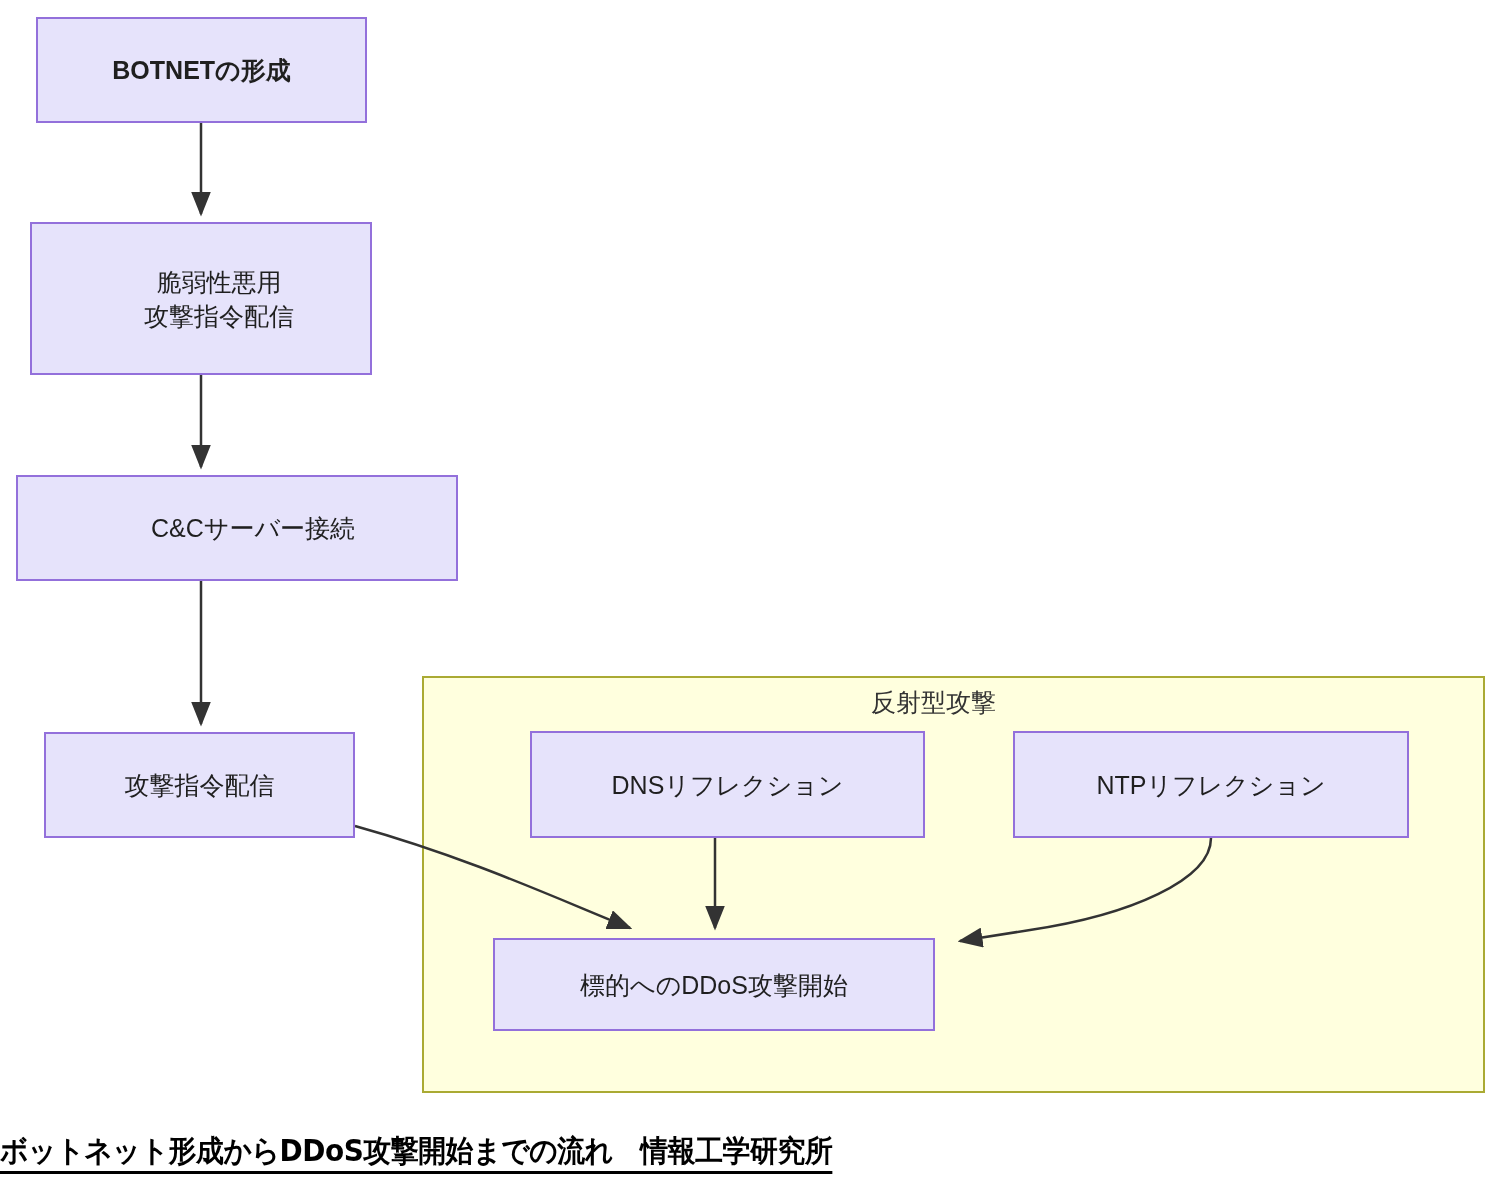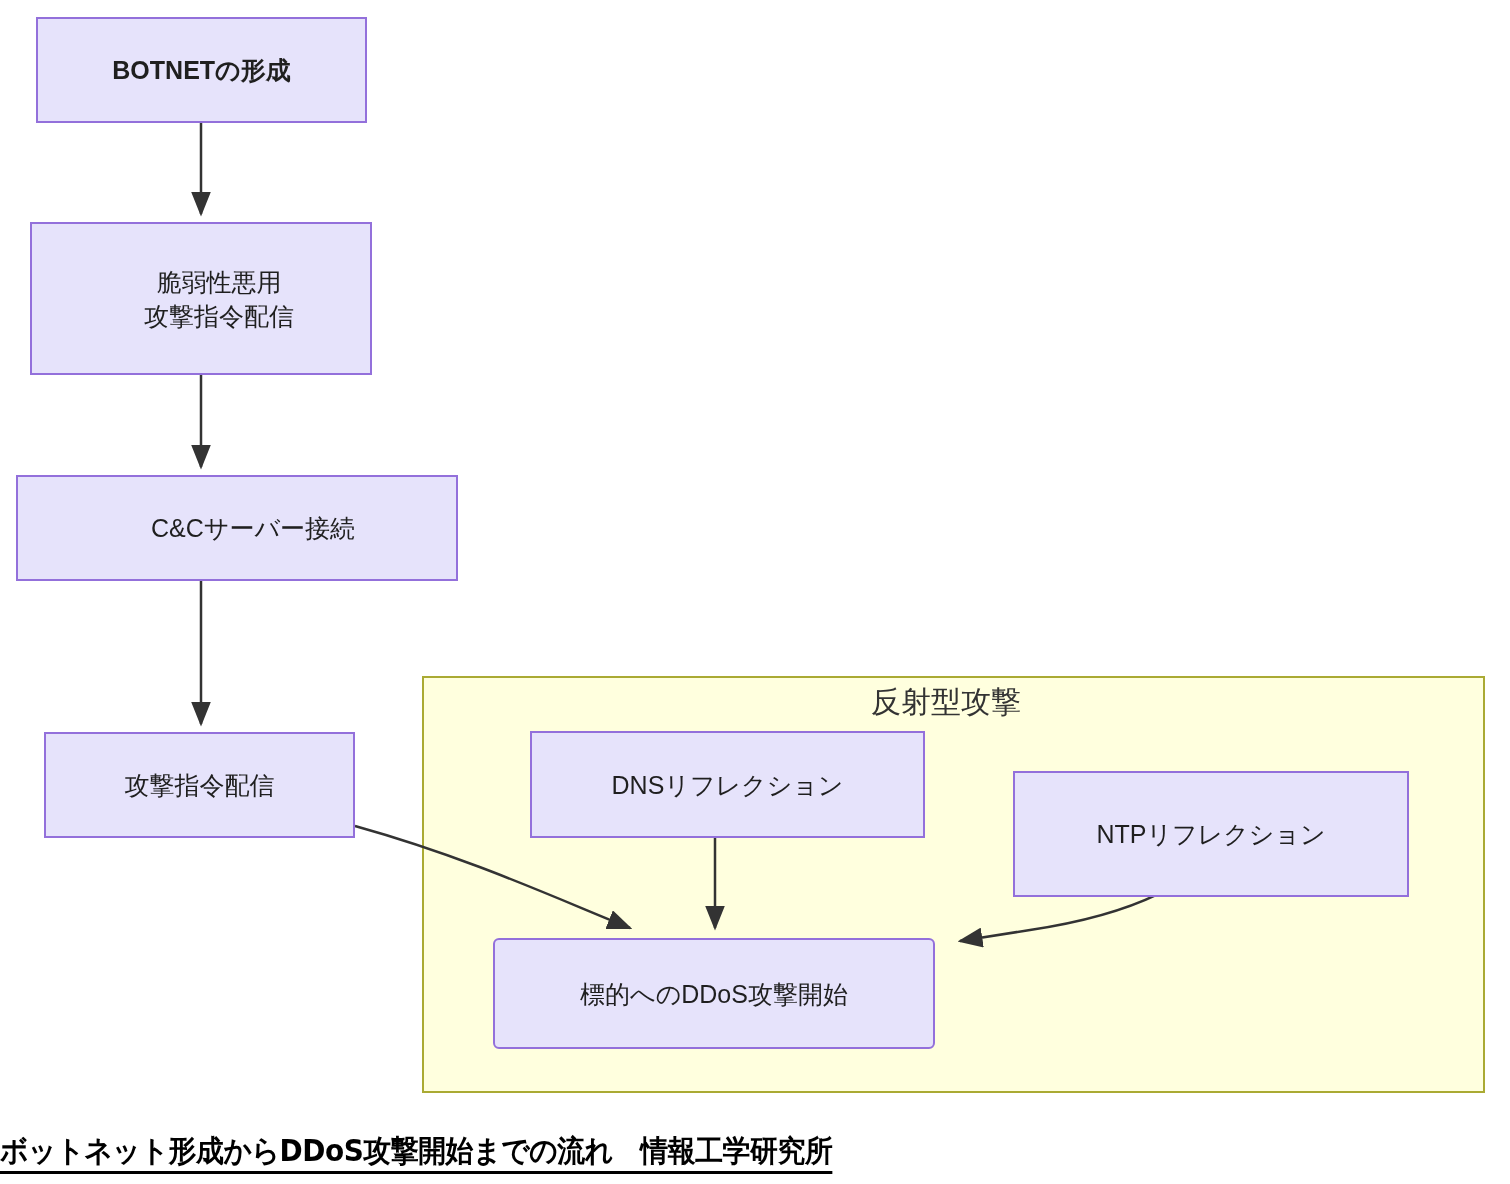--- a/index.html
+++ b/index.html
@@ -29,21 +29,21 @@
   }
   .subgraph {
     position: absolute;
     background: #ffffde;
     border: 2px solid #aaaa33;
     box-sizing: border-box;
   }
   .subgraph-label {
     position: absolute;
     color: #333333;
-    font-size: 30px;
+    font-size: 25px;
     line-height: 30px;
     white-space: nowrap;
   }
   .node {
     position: absolute;
     box-sizing: border-box;
     background: #e6e3fb;
     border: 2px solid #9370db;
     display: flex;
     align-items: center;
@@ -122,23 +122,23 @@
   </div>
 
   <div class="node" style="left:44px; top:732px; width:311px; height:106px;">
     <span>攻撃指令配信</span>
   </div>
 
   <div class="node" style="left:530px; top:731px; width:395px; height:107px;">
     <span>DNSリフレクション</span>
   </div>
 
-  <div class="node" style="left:1013px; top:731px; width:396px; height:126px;margin-top:40px;">
+  <div class="node" style="left:1013px; top:731px; width:396px; height:107px;">
     <span>NTPリフレクション</span>
   </div>
 
-  <div class="node" style="left:493px; top:938px; width:442px; height:111px;border-radius:6px;">
+  <div class="node" style="left:493px; top:938px; width:442px; height:93px;">
     <span>標的へのDDoS攻撃開始</span>
   </div>
 
   <div class="caption">ボットネット形成からDDoS攻撃開始までの流れ　情報工学研究所</div>
 
 </div>
 
 </body></html>

